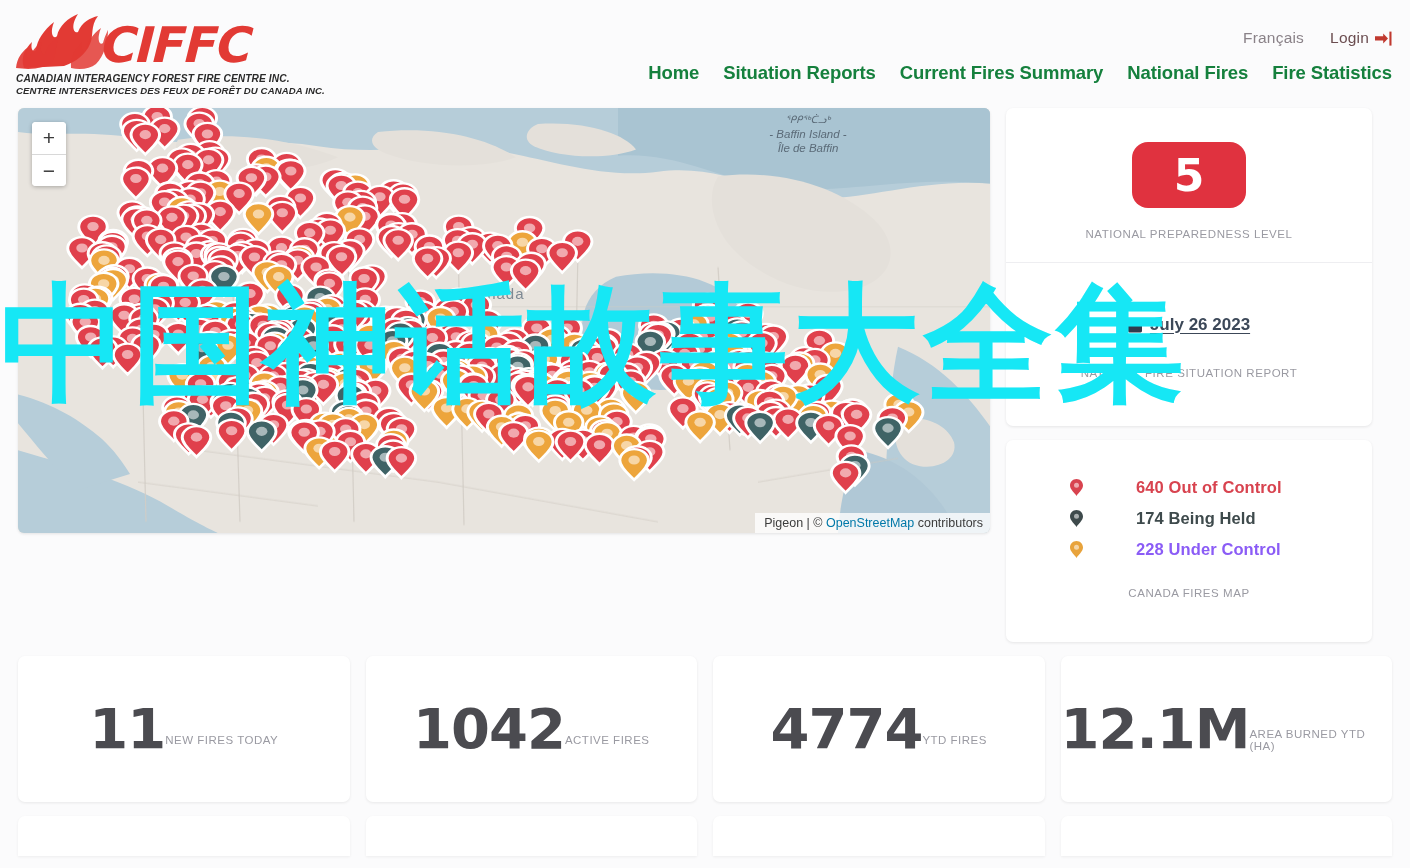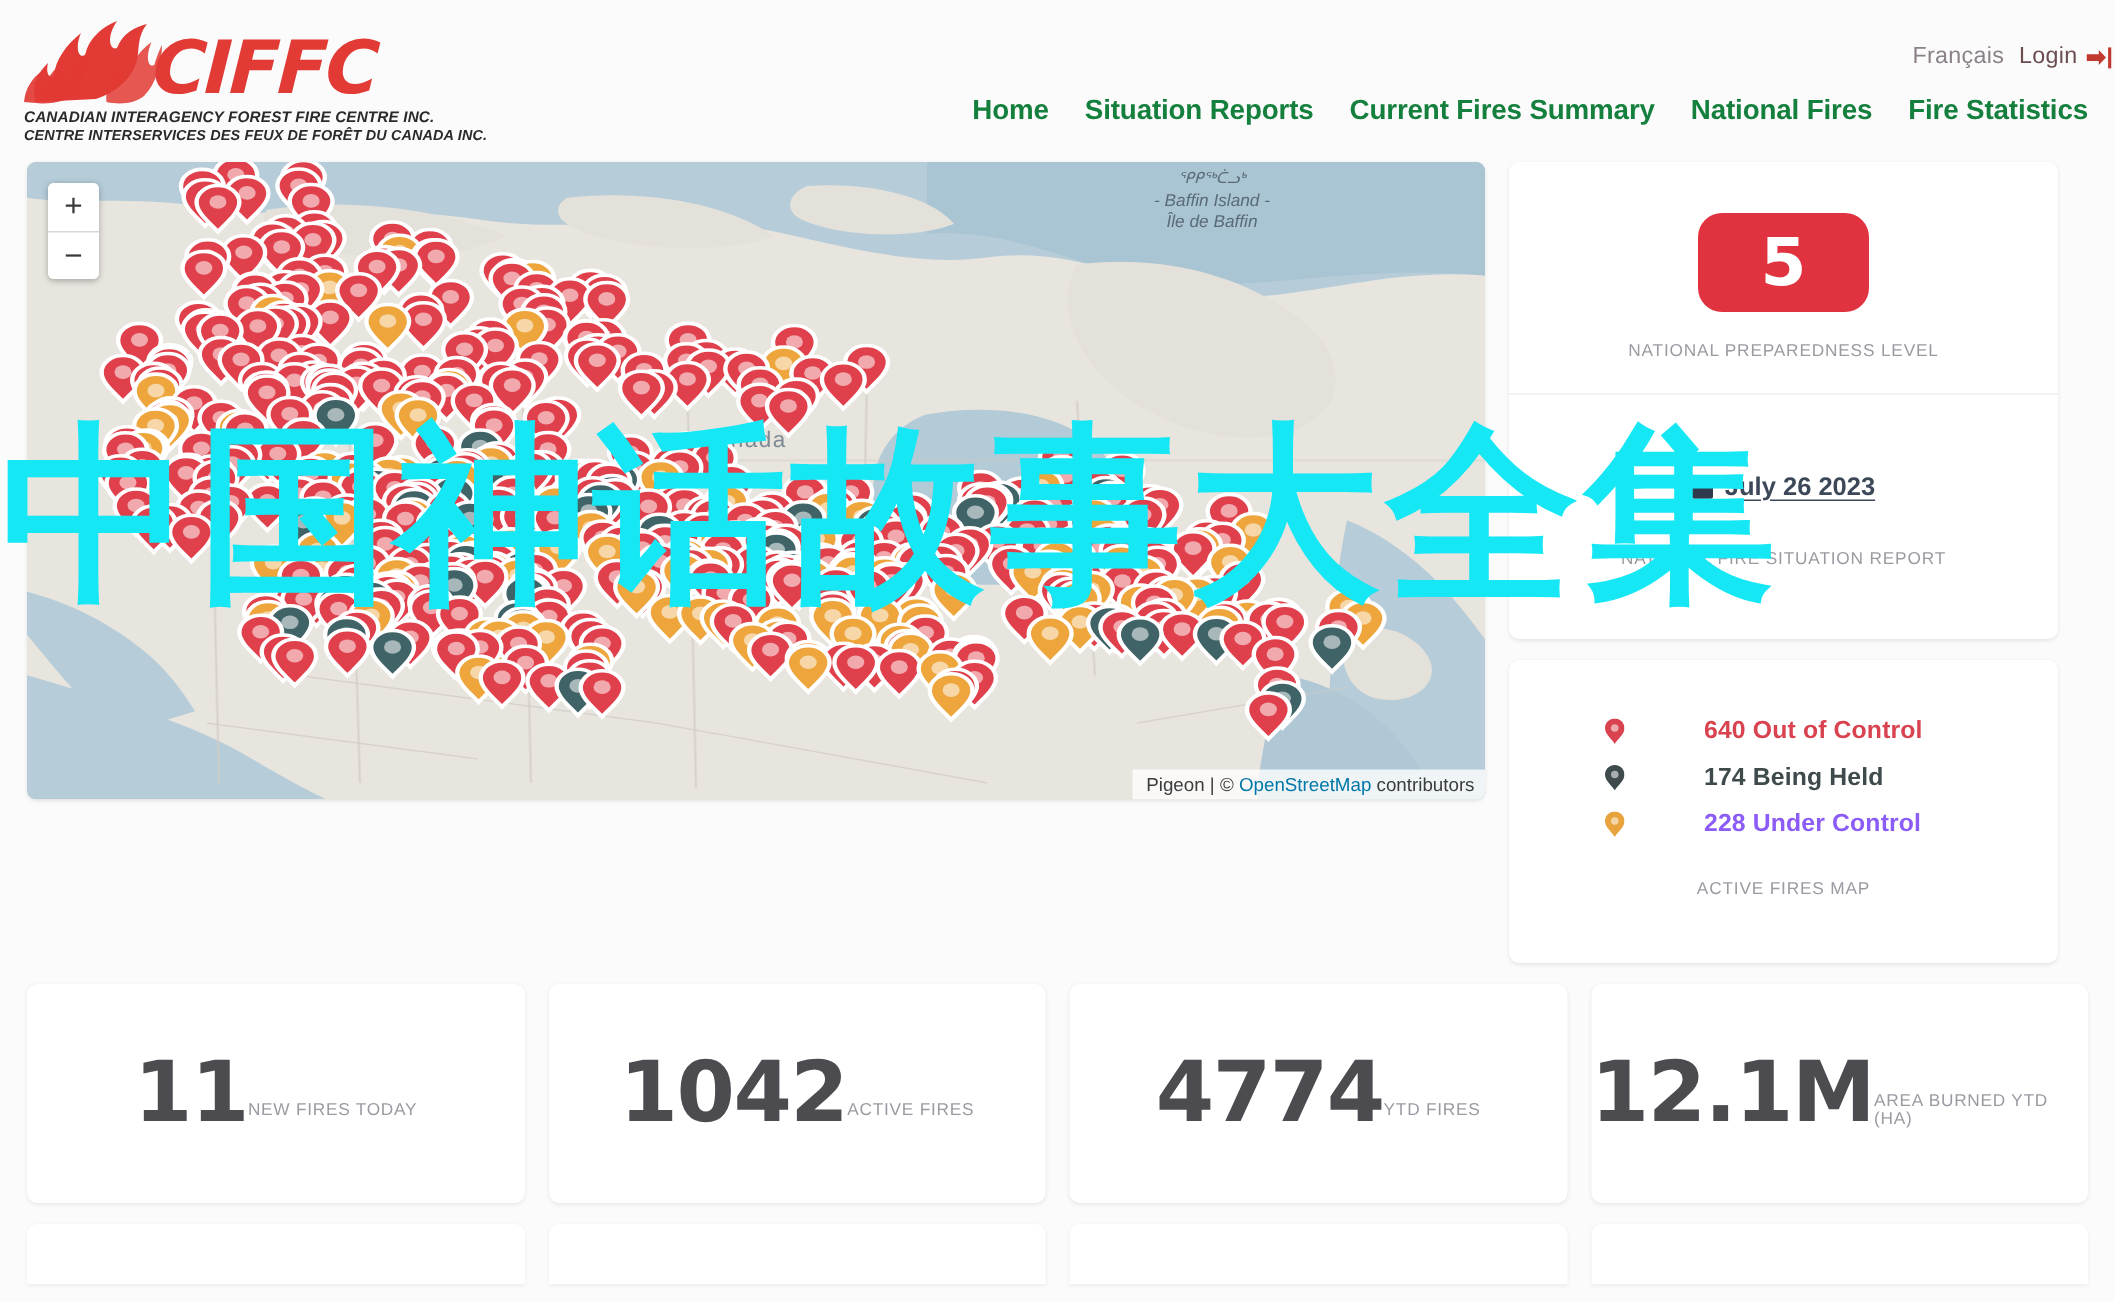--- a/index.html
+++ b/index.html
@@ -41,22 +41,22 @@
     font-weight: 600;
     color: #2a2a2a;
     letter-spacing: .1px;
     white-space: nowrap;
   }
   .logo-sub1 { font-size: 10.2px; margin-top: 3px; }
   .logo-sub2 { font-size: 9.6px; margin-top: 1px; }
 
   .toplinks {
     position: absolute;
-    right: 2px; top: 29px;
-    display: flex; align-items: center; gap: 10px;
+    right: 18px; top: 29px;
+    display: flex; align-items: center; gap: 26px;
   }
   .toplink-fr {
     font-size: 15.5px; color: #8a8288; letter-spacing: .2px;
     cursor: pointer;
   }
   .toplink-login {
     font-size: 15.5px; color: #6b4d50; letter-spacing: .2px;
     display: flex; align-items: center; gap: 6px;
     cursor: pointer;
   }
@@ -982,21 +982,21 @@
           </svg>
           <span class="txt"><span>174</span> <span>Being Held</span></span>
         </div>
         <div class="fire-line fl-uc">
           <svg width="13" height="17" viewBox="0 0 13 17">
             <path d="M6.5 0 C10.1 0 13 2.9 13 6.5 C13 10.6 8 14 6.5 17 C5 14 0 10.6 0 6.5 C0 2.9 2.9 0 6.5 0 Z" fill="#e8a33c"></path>
             <circle cx="6.5" cy="6.3" r="2.5" fill="#fff" opacity=".55"></circle>
           </svg>
           <span class="txt"><span>228</span> <span>Under Control</span></span>
         </div>
-        <div class="cap" style="margin-top:28px;">ACTIVE FIRES MAP</div>
+        <div class="cap" style="margin-top:28px;">CANADA FIRES MAP</div>
       </div>
 
     </div>
   </div>
 
   <div class="row-stats">
     <div class="stat-card">
       <div class="stat-num">11</div>
       <div class="stat-lab">NEW FIRES TODAY</div>
     </div>

